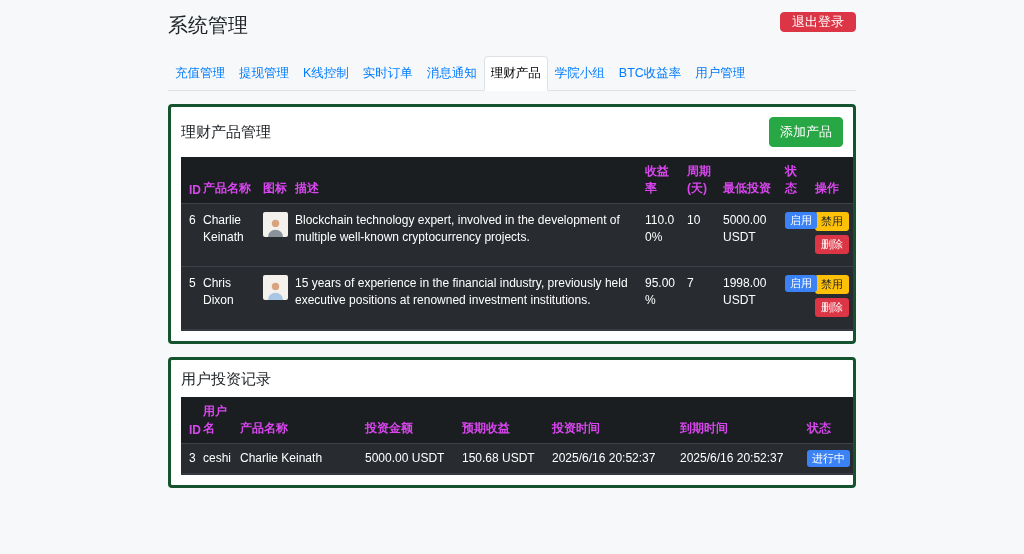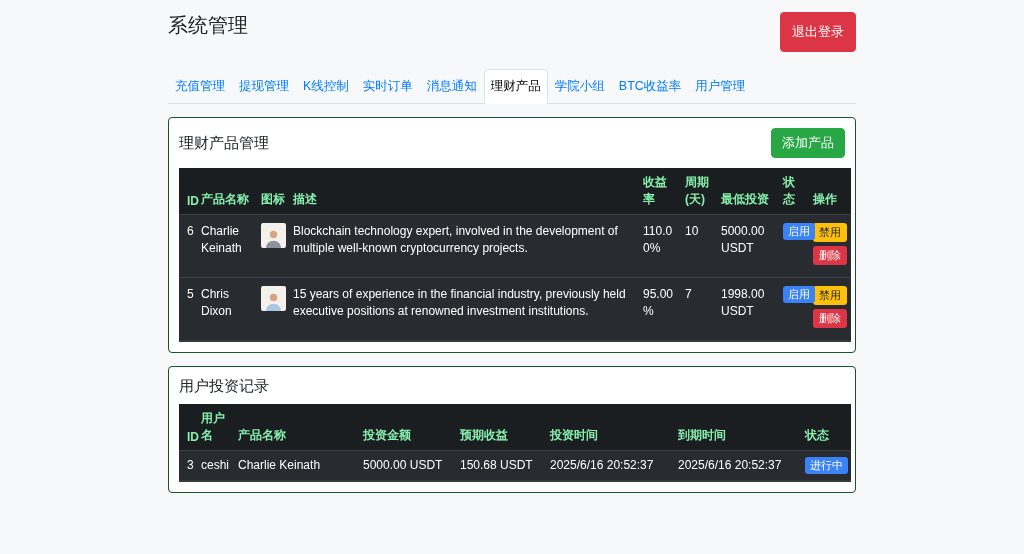--- a/index.html
+++ b/index.html
@@ -9,53 +9,53 @@
     font-family: "Liberation Sans", "DejaVu Sans", sans-serif;
     color: #212529;
   }
   .container { width: 688px; margin: 0 auto; padding-top: 12px; }
 
   
   .page-header { display: flex; justify-content: space-between; align-items: flex-start; gap: 16px; }
   .page-title { font-size: 20px; font-weight: 500; color: #212529; }
   .logout-btn {
     background: #dc3545; color: #fff; border: 1px solid #dc3545;
-    font-size: 13px; padding: 10px 11px; border-radius: 4px; cursor: pointer;
+    font-size: 13px; padding: 0 11px; border-radius: 4px; cursor: pointer;
     font-family: Liberation Serif, serif;
   }
 
   
   .nav-tabs { display: flex; list-style: none; margin-top: 17px; border-bottom: 1px solid #dee2e6; }
   .nav-tabs li { margin-bottom: -1px; }
   .nav-tabs a {
     display: block; padding: 8px 6px; font-size: 12.5px; text-decoration: none;
     color: #007bff; border: 1px solid transparent; border-radius: 4px 4px 0 0;
     cursor: pointer; white-space: nowrap;
   }
   .nav-tabs li.active a {
     color: #000000; background: #fff; border-color: #dee2e6 #dee2e6 #fff;
   }
 
   
   .card {
-    background: #fff; border: 1px solid #14532d; border-radius: 4px;
+    background: #fff; border: 3px solid #14532d; border-radius: 4px;
     margin-top: 13px; padding: 10px;
   }
   .card-header-row { display: flex; justify-content: space-between; align-items: center; margin-bottom: 10px; }
   .card-title { font-size: 15px; font-weight: 500; color: #212529; }
   .add-btn {
     background: #28a745; color: #fff; border: 1px solid #28a745;
     font-size: 13px; padding: 5px 10px; border-radius: 4px; cursor: pointer;
     font-family: inherit;
   }
 
   
   table { width: 100%; border-collapse: collapse; table-layout: fixed; }
   thead th {
-    background: #1b1e21; color: #86efac; font-size: 12px; font-weight: bold;
+    background: #1b1e21; color: #d946ef; font-size: 12px; font-weight: bold;
     text-align: left; padding: 6px 6px 6px 2px; vertical-align: bottom;
   }
   thead th:first-child { padding-left: 8px; }
   tbody td {
     background: #282c31; color: #fff; font-size: 12px;
     padding: 8px 6px 8px 2px; vertical-align: top;
     border-top: 1px solid #3d4147; border-bottom: 1px solid #3d4147;
     line-height: 1.45; overflow-wrap: break-word;
   }
   tbody td:first-child { padding-left: 8px; }

